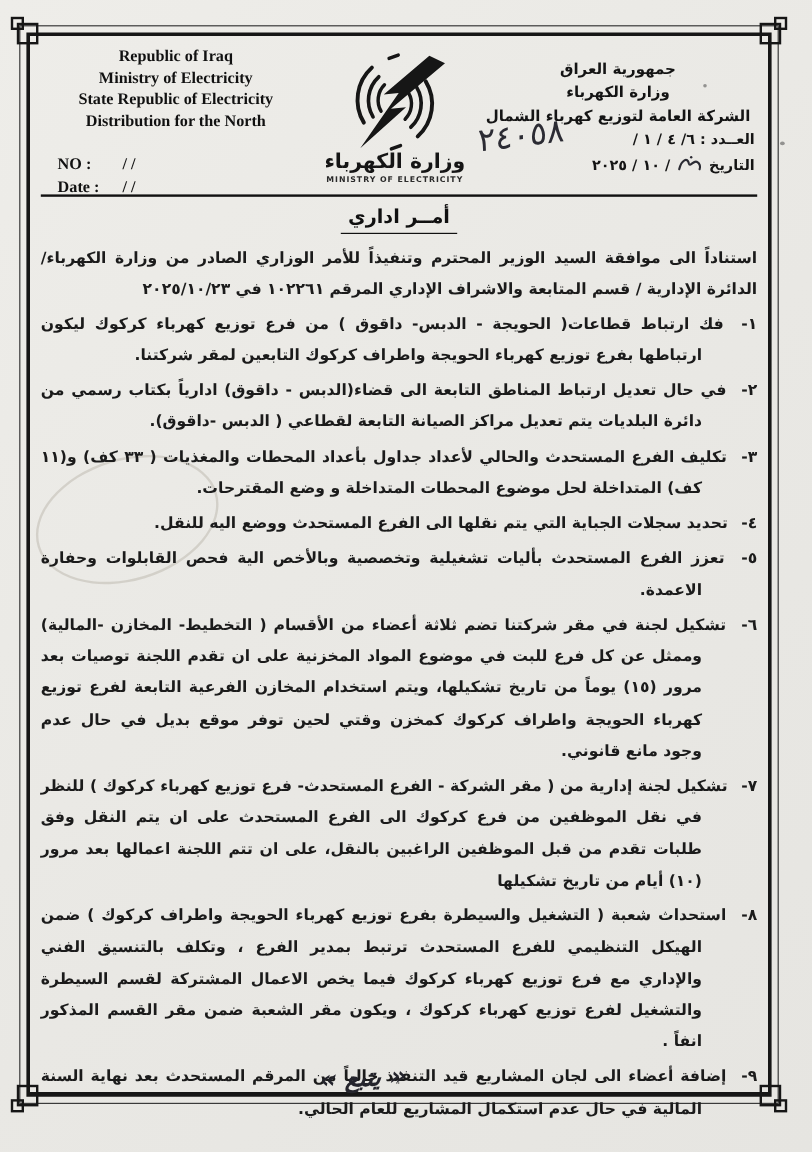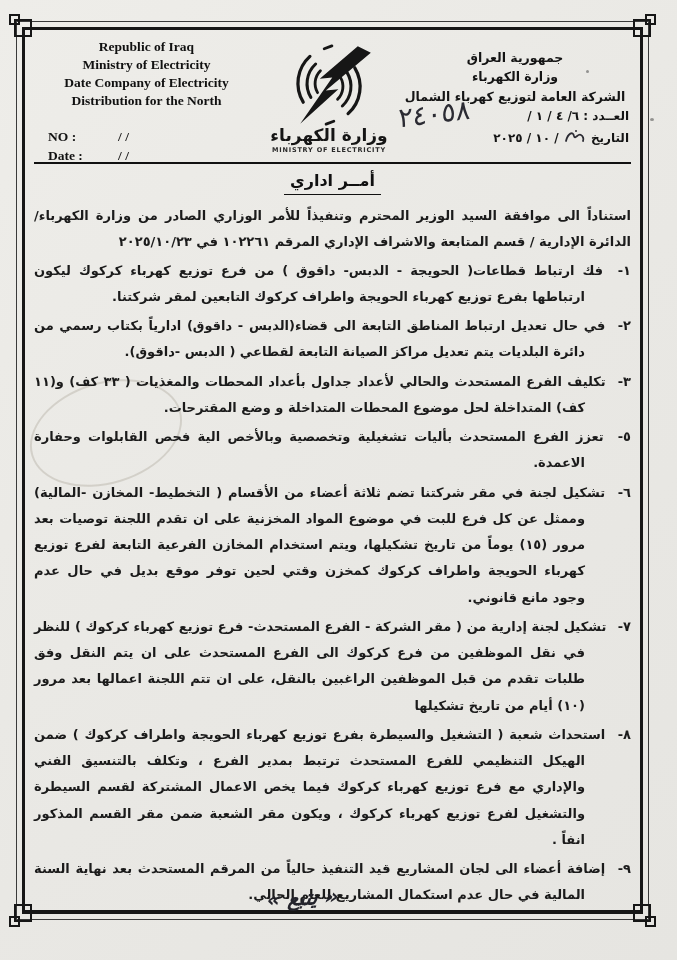--- a/index.html
+++ b/index.html
@@ -19,21 +19,21 @@
   .corner.bl{left:14px;bottom:38px;} .corner.bl::after{left:-7px;bottom:-7px;}
   .corner.br{right:26px;bottom:38px;} .corner.br::after{right:-7px;bottom:-7px;}
 
   .content{position:absolute;left:34px;top:32px;right:46px;bottom:52px;}
 
   
   .header{display:flex;direction:ltr;align-items:center;height:128px;}
   .eng-block{width:225px;text-align:center;font-family:"Liberation Serif",serif;
     font-weight:bold;font-size:13.5px;line-height:1.32;padding-top:12px;color:#111;}
   .no-date{margin-top:18px;text-align:left;font-size:13.5px;padding-left:14px;}
-  .no-date .row{display:flex;gap:26px;line-height:1.4;}
+  .no-date .row{display:flex;gap:10px;line-height:1.4;}
   .no-date .lbl{width:44px;}
   .logo-block{flex:1;text-align:center;padding-top:4px;}
   .logo-block svg{display:block;margin:0 auto;}
   .logo-ar{font-size:17px;font-weight:bold;letter-spacing:.5px;margin-top:-2px;color:#151515;}
   .logo-en{font-size:6.5px;font-weight:bold;letter-spacing:.8px;color:#2a2a2a;margin-top:1px;}
   .ar-block{width:232px;direction:rtl;text-align:center;font-weight:bold;
     font-size:12.5px;line-height:1.55;padding-top:8px;color:#141414;}
   .num-lines{text-align:right;font-size:12px;line-height:1.8;padding-right:2px;}
   .num-lines .line{white-space:nowrap;}
   .hand-number{
@@ -82,21 +82,21 @@
 
   <div class="hand-number">٢٤٠٥٨</div>
 
   <div class="content">
 
     <div class="header">
 
       <div class="eng-block">
         <div>Republic of Iraq</div>
         <div>Ministry of  Electricity</div>
-        <div>Date Company of Electricity</div>
+        <div>State Republic of Electricity</div>
         <div>Distribution for the North</div>
         <div class="no-date">
           <div class="row">
             <span class="lbl">NO :</span>
             <span>/        /</span>
           </div>
           <div class="row">
             <span class="lbl">Date :</span>
             <span>/       /</span>
           </div>
@@ -148,20 +148,21 @@
     <div class="title-wrap">
       <span class="doc-title">أمــر اداري</span>
     </div>
 
     <div class="body-text">
       <p class="intro">استناداً الى موافقة السيد الوزير المحترم وتنفيذاً للأمر الوزاري الصادر من  وزارة الكهرباء/ الدائرة الإدارية / قسم المتابعة والاشراف الإداري المرقم ١٠٢٢٦١ في ٢٠٢٥/١٠/٢٣</p>
       <div class="items">
           <div class="item"><span class="num">١-</span> <span>فك ارتباط قطاعات( الحويجة - الدبس- داقوق ) من فرع توزيع كهرباء كركوك ليكون ارتباطها بفرع توزيع كهرباء الحويجة واطراف كركوك التابعين لمقر شركتنا.</span></div>
           <div class="item"><span class="num">٢-</span> <span>في حال تعديل ارتباط المناطق التابعة الى قضاء(الدبس - داقوق) ادارياً بكتاب رسمي من دائرة البلديات يتم تعديل مراكز الصيانة التابعة لقطاعي ( الدبس -داقوق).</span></div>
           <div class="item"><span class="num">٣-</span> <span>تكليف الفرع المستحدث والحالي لأعداد جداول بأعداد المحطات والمغذيات ( ٣٣ كف) و(١١ كف) المتداخلة لحل موضوع المحطات المتداخلة و وضع المقترحات.</span></div>
+          <div class="item"><span class="num">٤-</span> <span>تحديد سجلات الجباية التي يتم نقلها الى الفرع المستحدث ووضع اليه للنقل.</span></div>
           <div class="item"><span class="num">٥-</span> <span>تعزز الفرع المستحدث بأليات تشغيلية وتخصصية وبالأخص الية فحص القابلوات وحفارة الاعمدة.</span></div>
           <div class="item"><span class="num">٦-</span> <span>تشكيل لجنة في مقر شركتنا تضم ثلاثة أعضاء من الأقسام ( التخطيط- المخازن -المالية) وممثل عن كل فرع للبت في موضوع المواد المخزنية على ان تقدم اللجنة توصيات بعد مرور (١٥) يوماً من تاريخ تشكيلها، ويتم استخدام المخازن الفرعية التابعة لفرع توزيع كهرباء الحويجة واطراف كركوك كمخزن وقتي لحين توفر موقع بديل في حال عدم وجود مانع قانوني.</span></div>
           <div class="item"><span class="num">٧-</span> <span>تشكيل لجنة إدارية من ( مقر الشركة - الفرع المستحدث- فرع توزيع كهرباء كركوك ) للنظر في نقل الموظفين من فرع كركوك الى الفرع المستحدث على ان يتم النقل وفق طلبات تقدم من قبل الموظفين الراغبين بالنقل، على ان تتم اللجنة اعمالها بعد مرور (١٠) أيام من تاريخ تشكيلها</span></div>
           <div class="item"><span class="num">٨-</span> <span>استحداث شعبة ( التشغيل والسيطرة بفرع توزيع كهرباء الحويجة واطراف كركوك ) ضمن الهيكل التنظيمي للفرع المستحدث ترتبط بمدير الفرع ، وتكلف بالتنسيق الفني والإداري مع فرع توزيع كهرباء كركوك فيما يخص الاعمال المشتركة لقسم السيطرة والتشغيل لفرع توزيع كهرباء كركوك ، ويكون مقر الشعبة ضمن مقر القسم المذكور انفاً .</span></div>
           <div class="item"><span class="num">٩-</span> <span>إضافة أعضاء الى لجان المشاريع قيد التنفيذ حالياً من المرقم المستحدث بعد نهاية السنة المالية في حال عدم استكمال المشاريع للعام الحالي.</span></div>
         </div>
     </div>
 
     <div class="continued">
       <span class="hand-script">« يتبع »</span>

